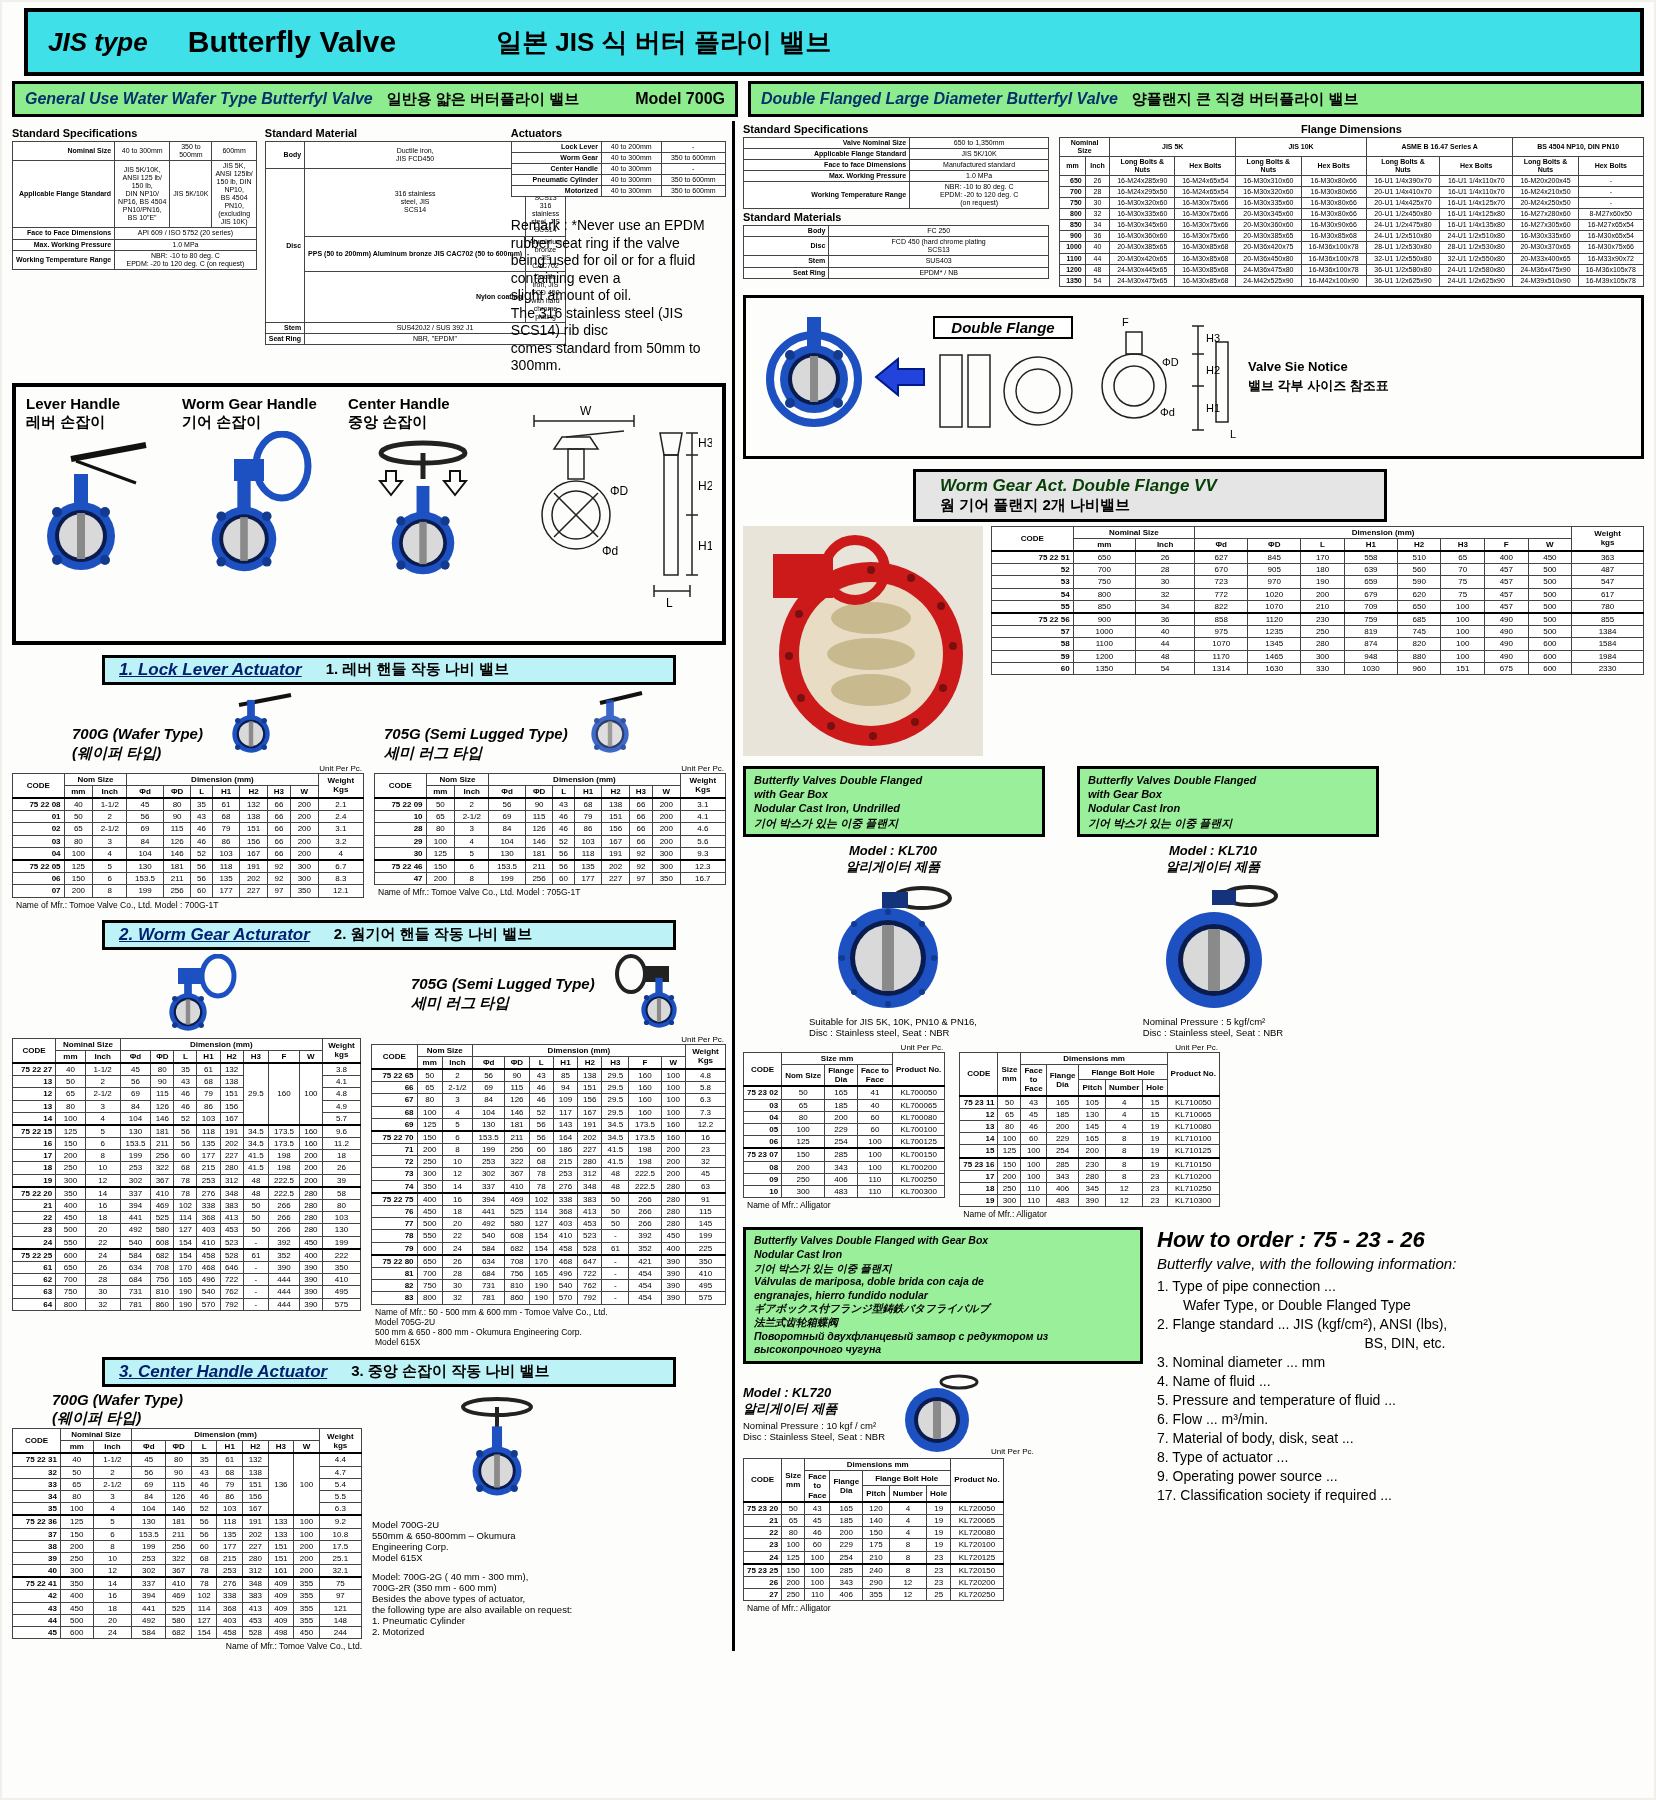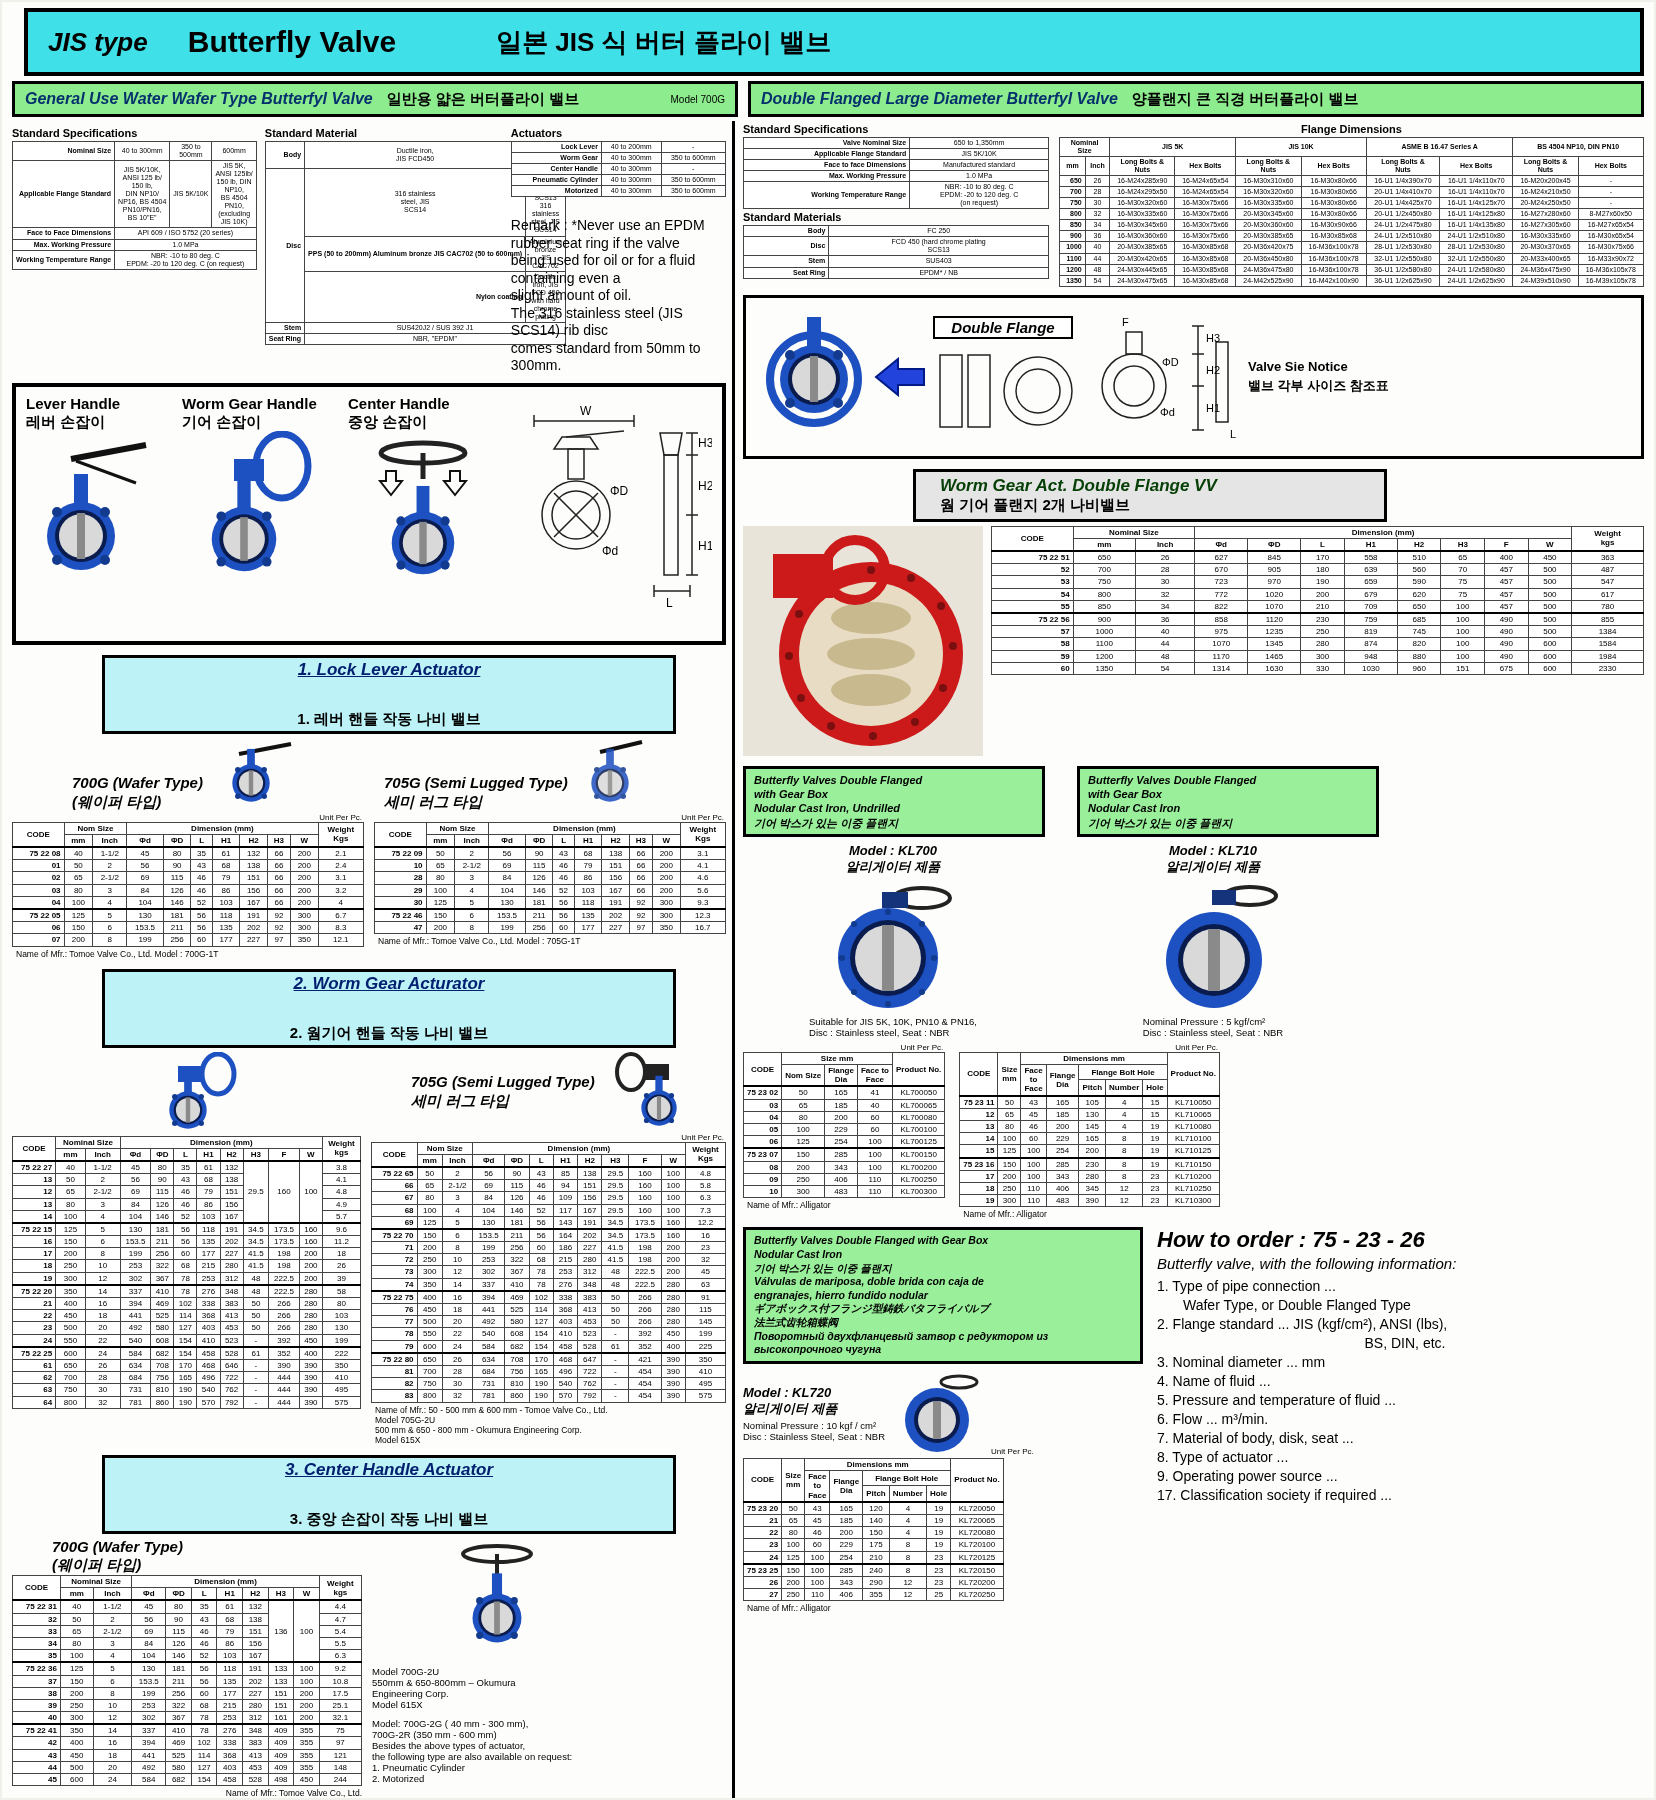--- a/index.html
+++ b/index.html
@@ -7,21 +7,21 @@
   .page{width:1652px;height:1796px;background:#fdfdfb;margin:2px;box-sizing:border-box;padding:6px 10px;}
   
   .titlebar{border:4px solid #000;background:#3fe0e8;display:flex;align-items:center;gap:40px;padding:8px 20px;height:44px;box-sizing:content-box;margin-left:12px;}
   .t-jis{font-size:26px;font-weight:bold;font-style:italic;}
   .t-main{font-size:30px;font-weight:bold;}
   .t-kr{font-size:26px;font-weight:bold;margin-left:60px;}
   .bannerrow{display:flex;gap:10px;margin-top:5px;}
   .banner{background:#8dec8d;border:3px solid #000;display:flex;align-items:center;gap:14px;padding:2px 10px;height:26px;}
   .banner .en{font-size:16px;font-weight:bold;font-style:italic;color:#04306c;}
   .banner .kr{font-size:15px;font-weight:bold;}
-  .banner .model{font-size:10px;font-weight:normal;margin-left:auto;}
+  .banner .model{font-size:16px;font-weight:bold;margin-left:auto;}
   .banner.left{width:700px;}
   .banner.right{flex:1;}
   
   .cols{display:flex;margin-top:4px;}
   .colL{width:714px;border-right:3px solid #000;padding-right:6px;}
   .colR{flex:1;padding-left:8px;}
   
   table.tbl{border-collapse:collapse;background:#fff;}
   table.tbl th,table.tbl td{border:1px solid #444;padding:1px 3px;text-align:center;white-space:pre-line;line-height:1.15;}
   table.tbl th{font-weight:bold;background:#fff;}
@@ -34,21 +34,21 @@
   .mfr{font-size:8.5px;margin:2px 0 0 4px;white-space:pre-line;}
   
   .specrow{display:flex;gap:8px;margin-top:4px;}
   .specrow .blk{display:flex;flex-direction:column;}
   .remark{font-size:14px;margin-top:20px;width:215px;line-height:1.25;}
   
   .handlesbox{border:4px solid #000;margin-top:8px;display:flex;gap:6px;padding:8px 10px;height:238px;}
   .hfig{display:flex;flex-direction:column;align-items:flex-start;}
   .hfig .lab{font-size:15px;font-weight:bold;line-height:1.2;}
   
-  .secthead{border:3px solid #000;background:#bdf3f7;display:flex;gap:30px;align-items:center;padding:2px 14px;margin:10px 0 4px 90px;width:540px;flex-direction:column;}
+  .secthead{border:3px solid #000;background:#bdf3f7;display:flex;gap:24px;align-items:center;padding:2px 14px;margin:10px 0 4px 90px;width:540px;}
   .secthead .en{font-size:17px;font-weight:bold;font-style:italic;color:#032070;text-decoration:underline;}
   .secthead .kr{font-size:15px;font-weight:bold;}
   .typelabel{font-size:15px;font-weight:bold;font-style:italic;line-height:1.25;white-space:pre-line;}
   .sectrow{display:flex;gap:10px;align-items:flex-start;}
   .halfcol{display:flex;flex-direction:column;}
   
   .m700e-title{text-align:center;font-size:14px;font-weight:bold;margin:2px 0;}
   .r700e{display:flex;gap:8px;}
   .dfbox{border:3px solid #000;margin-top:8px;padding:4px 8px;display:flex;gap:0;align-items:center;height:150px;}
   .dflabel{border:2px solid #000;background:#fff;font-size:15px;font-weight:bold;font-style:italic;padding:1px 16px;}

